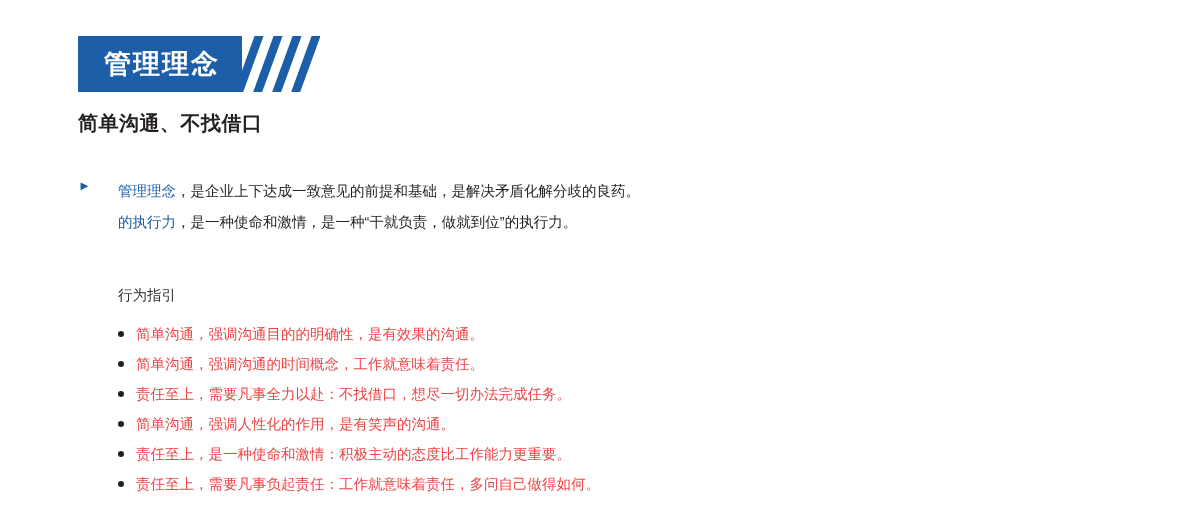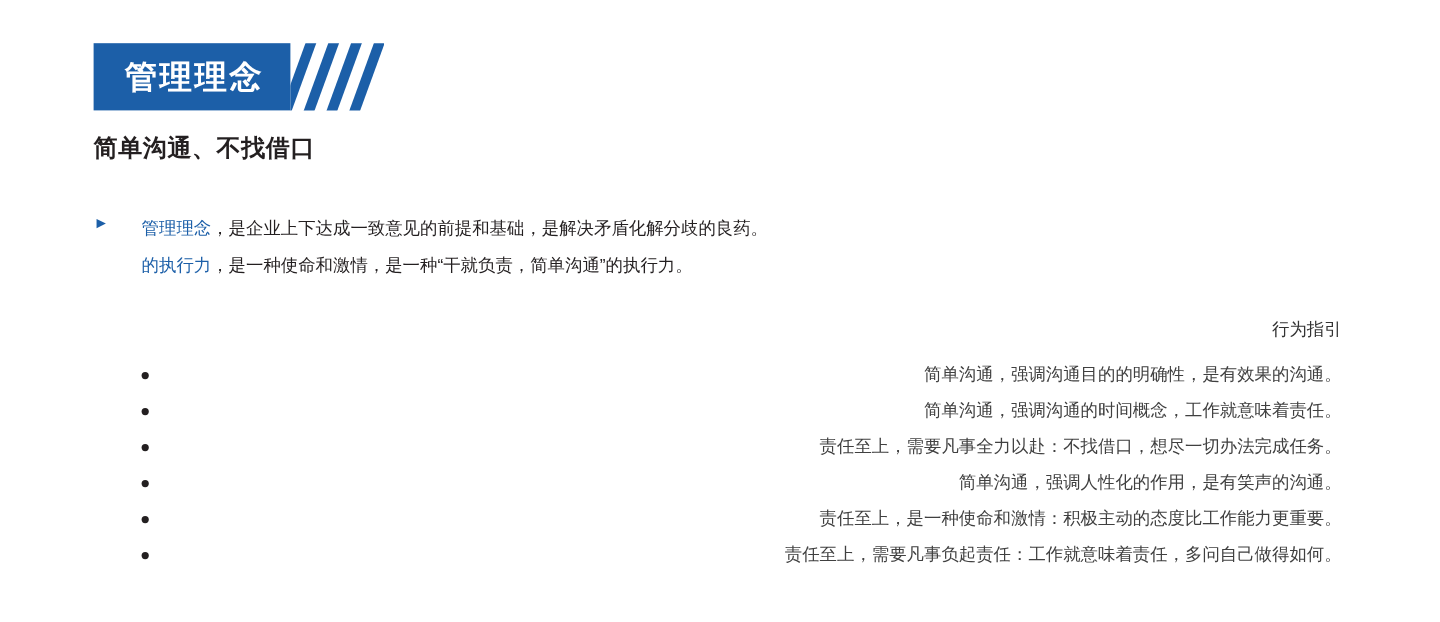--- a/index.html
+++ b/index.html
@@ -96,39 +96,38 @@
     font-size: 14.5px;
     line-height: 31px;
     color: #231f20;
   }
   .lead-text .hl {
     color: #1c5fa8;
   }
 
   .guide-wrap {
     margin-left: 40px;
-    margin-top: 27px;
-    text-align: right;
+    margin-top: 48px;
   }
   .guide-title {
     font-size: 14.5px;
     color: #333333;
     margin-bottom: 14px;
   }
   .guide-list {
     list-style: none;
     margin: 0;
     padding: 0;
   }
   .guide-list li {
     position: relative;
     padding-left: 18px;
     font-size: 14.5px;
     line-height: 30px;
-    color: #404040;
+    color: #ef4444;
   }
   .guide-list li .dot {
     position: absolute;
     left: 0;
     top: 12px;
     width: 6px;
     height: 6px;
     border-radius: 50%;
     background: #231f20;
   }
@@ -152,21 +151,21 @@
 
   <div class="body-block">
 
     <div class="lead-row">
       <div class="arrow-marker">►</div>
       <div class="lead-text">
         <div>
           <span class="hl">管理理念</span><span>，是企业上下达成一致意见的前提和基础，是解决矛盾化解分歧的良药。</span>
         </div>
         <div>
-          <span class="hl">的执行力</span><span>，是一种使命和激情，是一种“干就负责，简单沟通”的执行力。</span>
+          <span class="hl">的执行力</span><span>，是一种使命和激情，是一种“干就负责，做就到位”的执行力。</span>
         </div>
       </div>
     </div>
 
     <div class="guide-wrap">
       <div class="guide-title">行为指引</div>
       <ul class="guide-list">
         <li><span class="dot"></span><span>简单沟通，强调沟通目的的明确性，是有效果的沟通。</span></li>
         <li><span class="dot"></span><span>简单沟通，强调沟通的时间概念，工作就意味着责任。</span></li>
         <li><span class="dot"></span><span>责任至上，需要凡事全力以赴：不找借口，想尽一切办法完成任务。</span></li>

